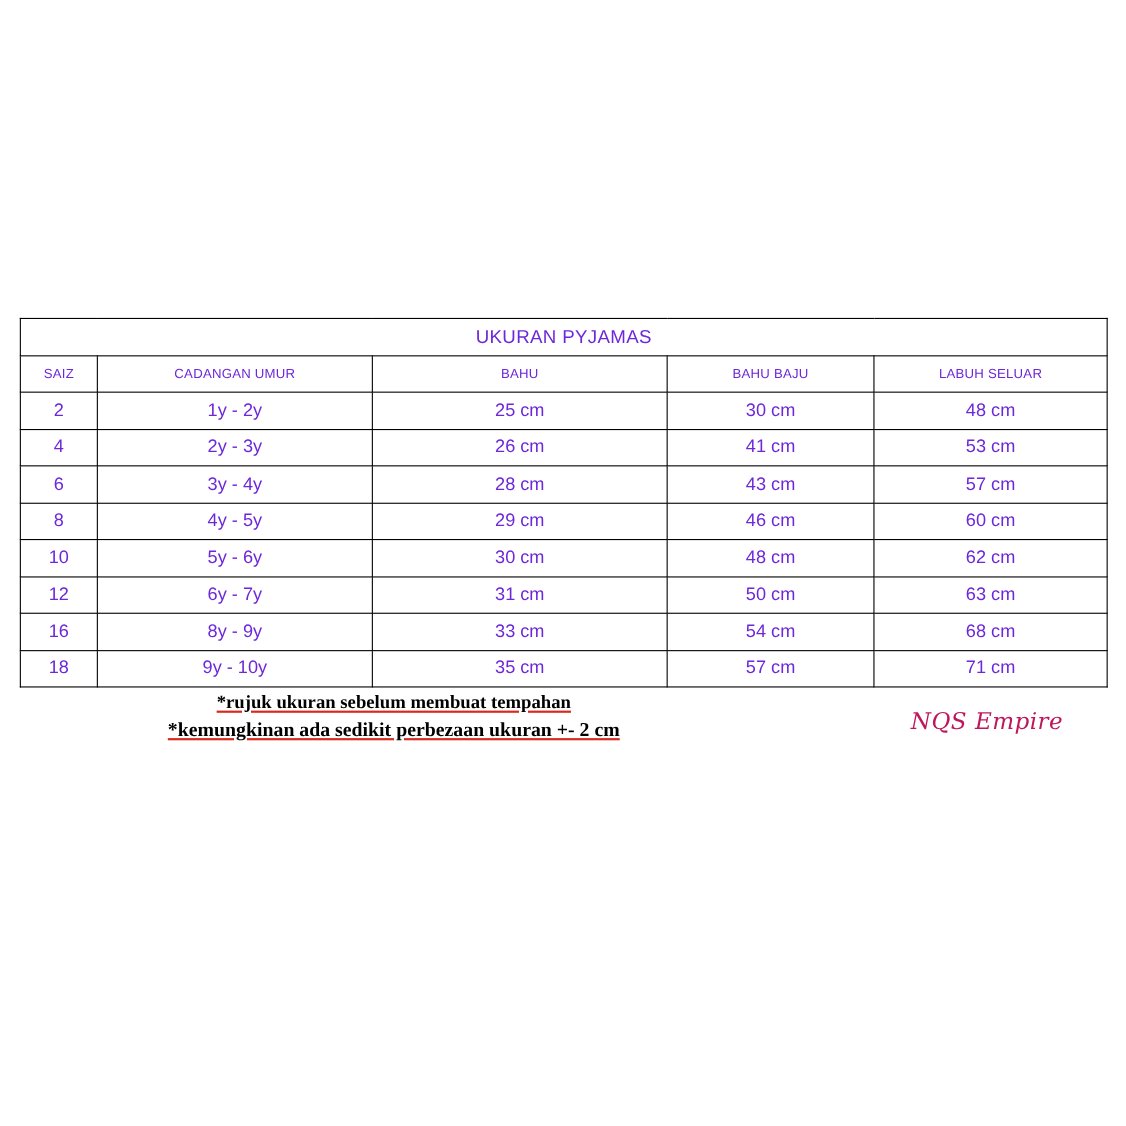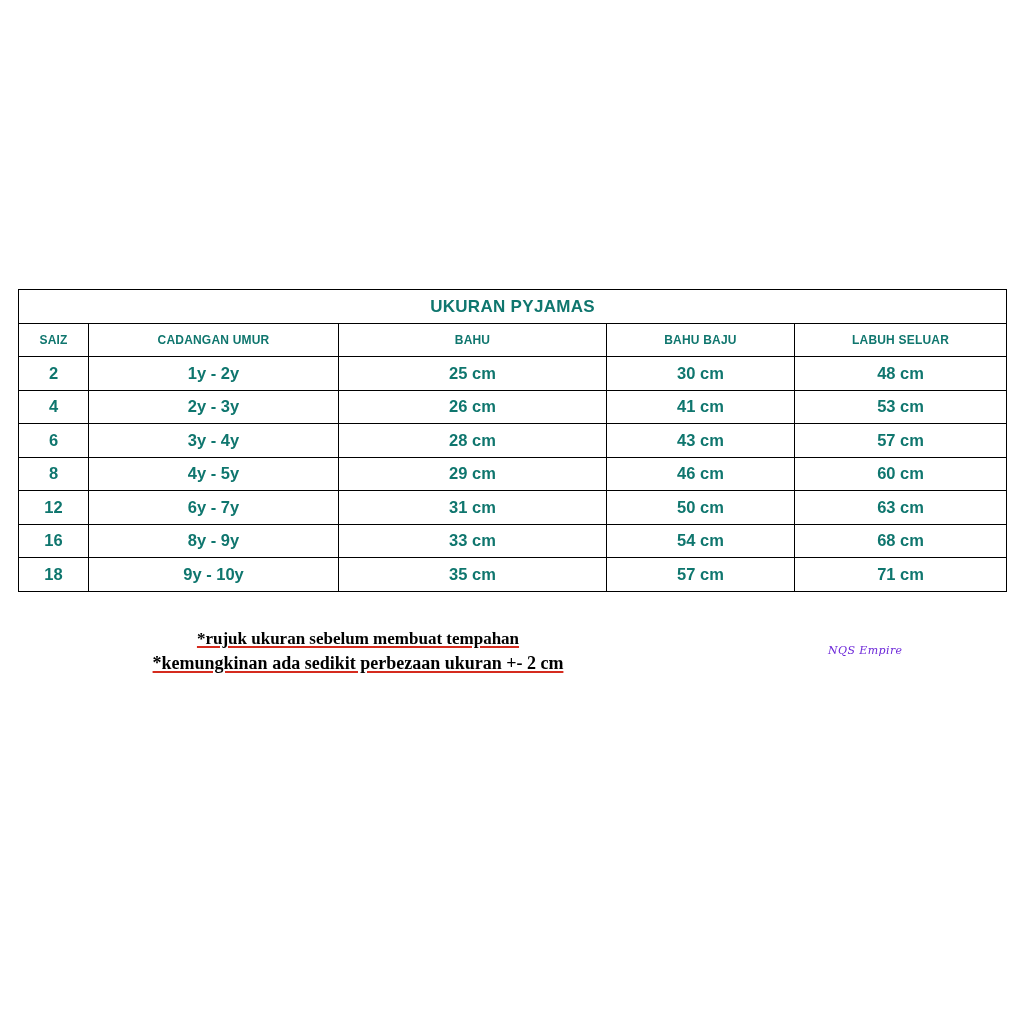--- a/index.html
+++ b/index.html
@@ -30,22 +30,22 @@
     border-collapse: collapse;
     width: 988px;
     table-layout: fixed;
   }
 
   table.size-table td,
   table.size-table th {
     border: 1px solid #000000;
     text-align: center;
     vertical-align: middle;
-    color: #0f766e;
-    font-weight: bold;
+    color: #6d28d9;
+    font-weight: normal;
     font-family: "Liberation Sans", sans-serif;
   }
 
   .title-cell {
     font-size: 17px;
     height: 31px;
     letter-spacing: 0.3px;
   }
 
   .head-cell {
@@ -90,22 +90,22 @@
   .note-line.second {
     font-size: 18px;
   }
 
   .brand {
     position: absolute;
     left: 828px;
     top: 644px;
     font-family: "DejaVu Serif", serif;
     font-style: italic;
-    font-size: 11px;
-    color: #6d28d9;
+    font-size: 21px;
+    color: #be185d;
     letter-spacing: 0.4px;
     white-space: nowrap;
   }
 </style>
 </head>
 <body>
 
 <div class="page">
 
   <div class="chart-wrap">
@@ -152,20 +152,27 @@
           <td class="body-cell">57 cm</td>
         </tr>
         <tr>
           <td class="body-cell">8</td>
           <td class="body-cell">4y - 5y</td>
           <td class="body-cell">29 cm</td>
           <td class="body-cell">46 cm</td>
           <td class="body-cell">60 cm</td>
         </tr>
         <tr>
+          <td class="body-cell">10</td>
+          <td class="body-cell">5y - 6y</td>
+          <td class="body-cell">30 cm</td>
+          <td class="body-cell">48 cm</td>
+          <td class="body-cell">62 cm</td>
+        </tr>
+        <tr>
           <td class="body-cell">12</td>
           <td class="body-cell">6y - 7y</td>
           <td class="body-cell">31 cm</td>
           <td class="body-cell">50 cm</td>
           <td class="body-cell">63 cm</td>
         </tr>
         <tr>
           <td class="body-cell">16</td>
           <td class="body-cell">8y - 9y</td>
           <td class="body-cell">33 cm</td>

